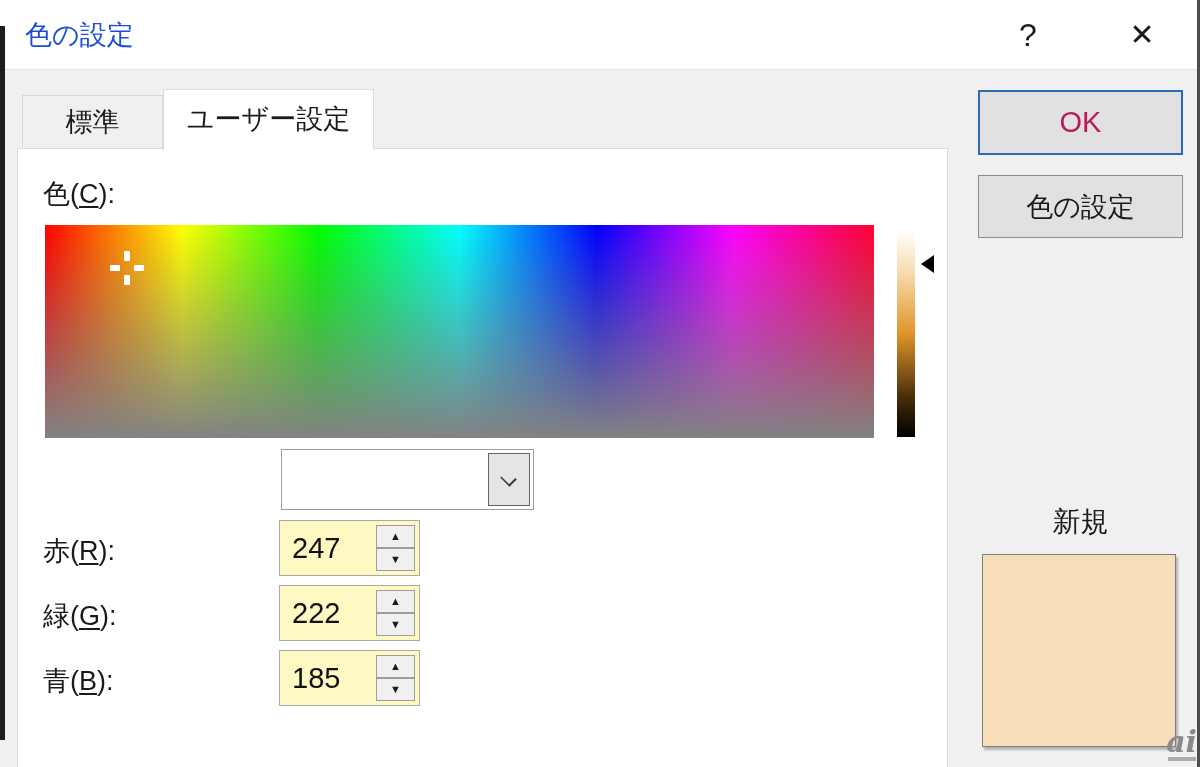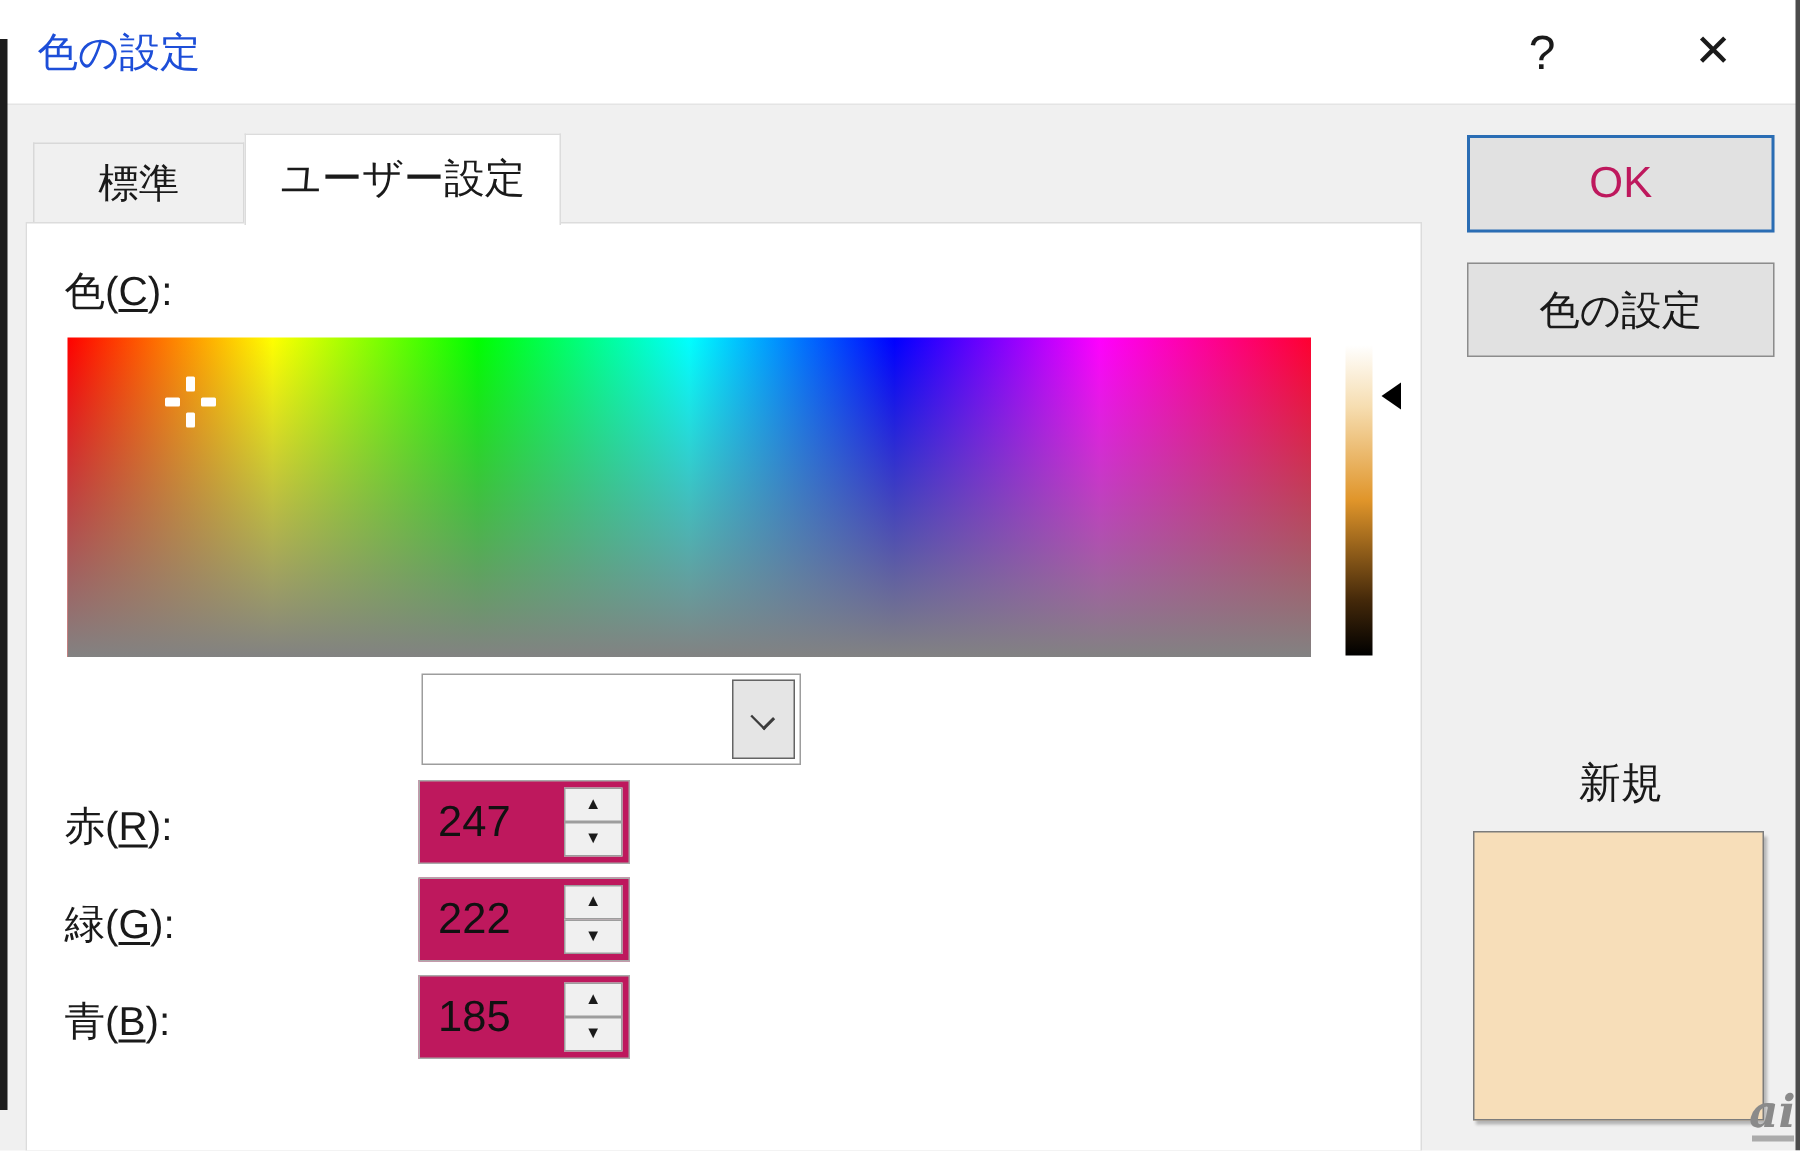--- a/index.html
+++ b/index.html
@@ -97,21 +97,21 @@
   }
   .chevron {
     position:absolute; left:13px; top:18px; width:13px; height:13px;
     border-right:2px solid #3c3c3c; border-bottom:2px solid #3c3c3c;
     transform:rotate(45deg) scale(1,0.8);
   }
 
   
   .spin-field {
     position:absolute; left:261px; width:141px; height:56px;
-    background:#be185d; border:1px solid #a9a9a9;
+    background:#fef9c3; border:1px solid #a9a9a9;
   }
   .spin-value {
     position:absolute; left:12px; top:0; height:100%; line-height:54px;
     font-size:29px; color:#111;
   }
   .spin-buttons { position:absolute; right:4px; top:4px; bottom:4px; width:39px; }
   .spin-up, .spin-down {
     position:absolute; left:0; width:39px; height:23px;
     background:#f0f0f0; border:1px solid #9d9d9d;
     font-size:11px; line-height:21px; text-align:center; color:#1a1a1a; cursor:pointer;

